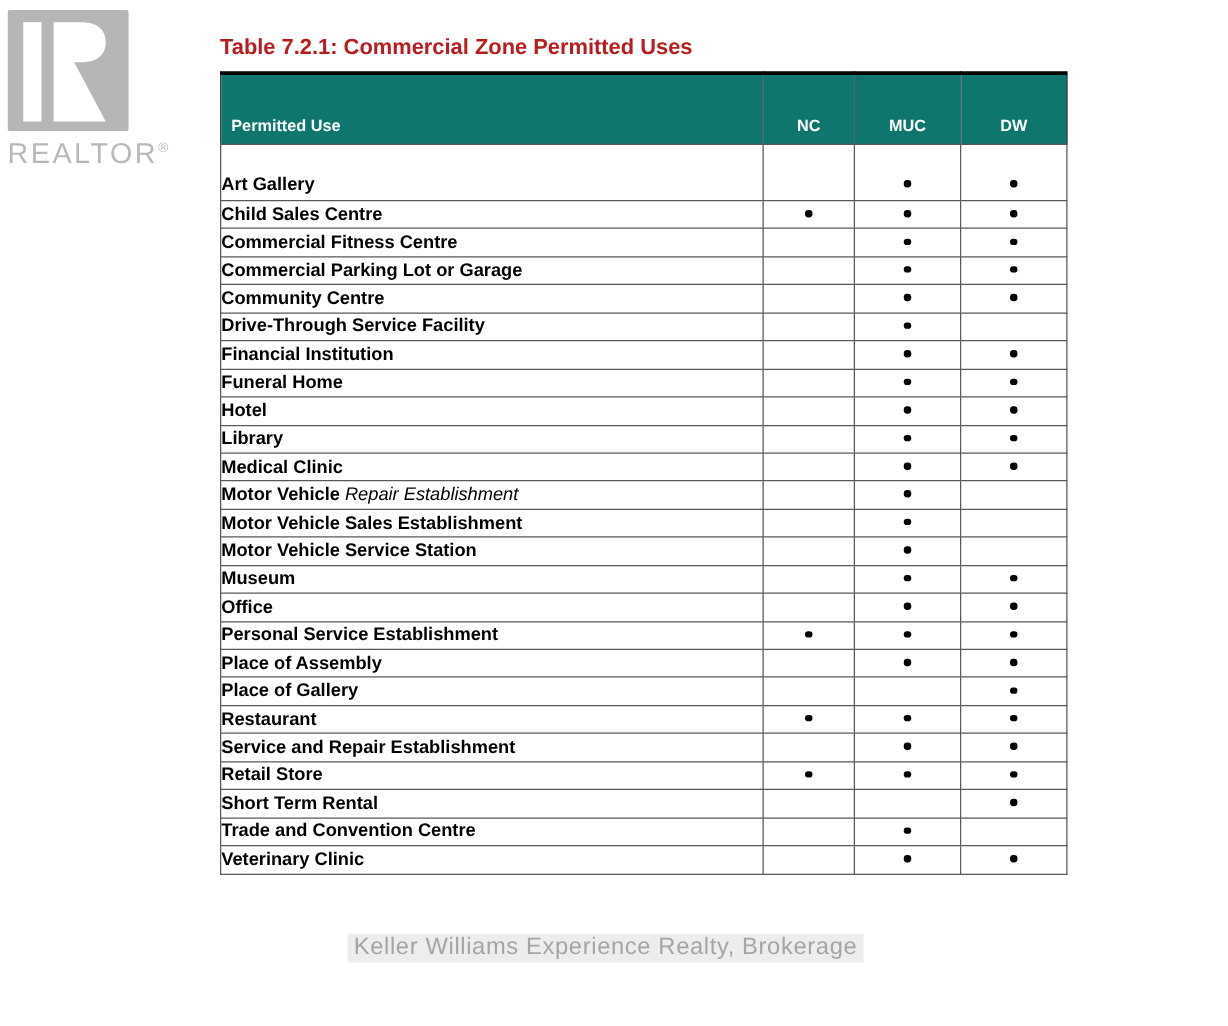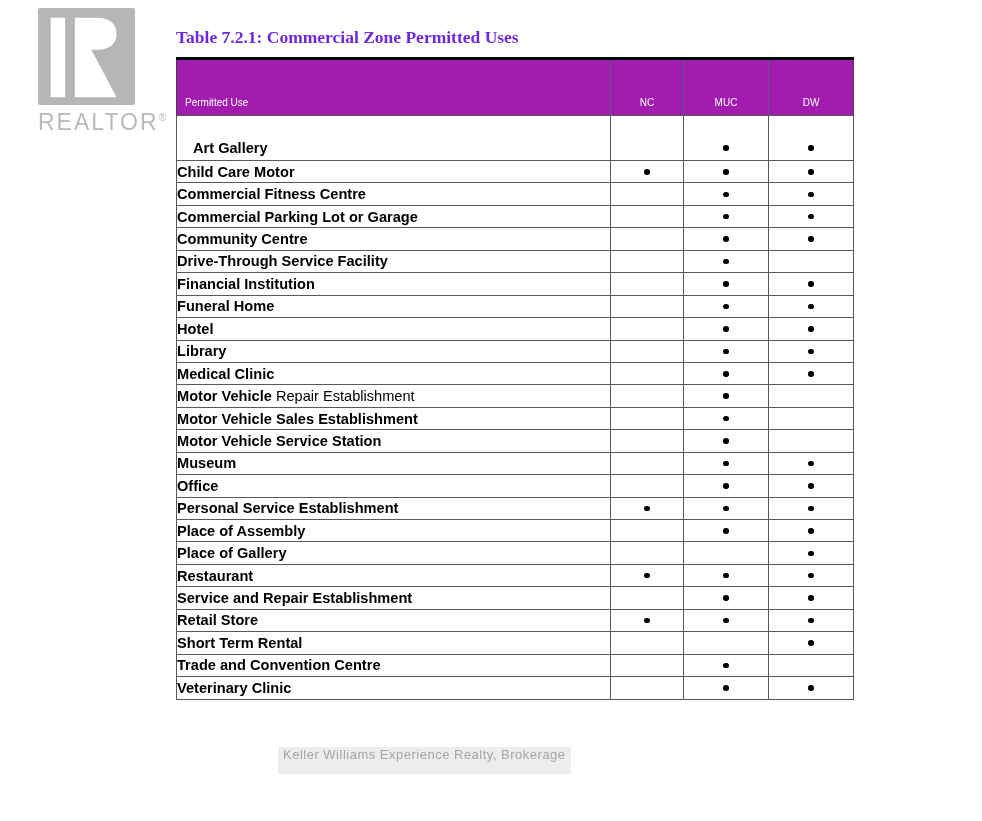--- a/index.html
+++ b/index.html
@@ -16,21 +16,20 @@
     color: #000;
   }
 
   
   .logo {
     position: absolute;
     left: 6px;
     top: 8px;
     width: 120px;
     text-align: left;
-    margin-left: 32px;
   }
   .logo svg { display: block; }
   .logo-text {
     margin-top: 4px;
     font-size: 23px;
     letter-spacing: 2px;
     color: #b9b9b9;
     font-weight: 400;
     white-space: nowrap;
   }
@@ -40,43 +39,42 @@
     letter-spacing: 0;
   }
 
   
   .title {
     position: absolute;
     left: 176px;
     top: 27px;
     font-size: 17.5px;
     font-weight: bold;
-    color: #6d28d9;
-    font-family: Liberation Serif, serif;
+    color: #b91c1c;
   }
 
   
   table.permitted {
     position: absolute;
     left: 176px;
     top: 57px;
     width: 677px;
     border-collapse: collapse;
     table-layout: fixed;
     border-top: 3px solid #000000;
     border-left: 1px solid #404040;
     border-right: 1px solid #404040;
   }
   table.permitted th {
-    background: #a21caf;
+    background: #0f766e;
     color: #ffffff;
     height: 48px;
     vertical-align: bottom;
-    font-size: 10px;
-    font-weight: normal;
+    font-size: 13px;
+    font-weight: bold;
     padding: 0 0 7px 0;
     border-left: 1px solid #51617f;
   }
   table.permitted th.use-col {
     text-align: left;
     padding-left: 8px;
     border-left: none;
   }
   table.permitted td {
     border: 1px solid #595959;
@@ -85,48 +83,48 @@
     font-size: 14.6px;
     vertical-align: middle;
     overflow: hidden;
     white-space: nowrap;
   }
   td.use {
     text-align: left;
     padding-left: 7px;
   }
   td.use .b { font-weight: bold; }
-  td.use .p { font-weight: normal; }
+  td.use .p { font-weight: normal; font-style: italic; }
   td.mark { text-align: center; }
   .dot {
     display: inline-block;
     width: 5.5px;
     height: 5.5px;
     border-radius: 50%;
     background: #000000;
     vertical-align: middle;
     margin-top: -2px;
   }
   tr.tall td {
     height: 40px;
     vertical-align: bottom;
   }
-  tr.tall td.use { padding-bottom: 4px; padding-left: 16px; }
+  tr.tall td.use { padding-bottom: 4px; }
   tr.tall td.mark .dot { margin-bottom: 8px; }
 
   
   .watermark {
     position: absolute;
     left: 278px;
     top: 747px;
-    font-size: 13px;
+    font-size: 19px;
     letter-spacing: 0.5px;
     color: rgba(140, 140, 140, 0.75);
     background: rgba(214, 214, 214, 0.45);
-    padding: 0 5px 12px 5px;
+    padding: 0 5px 1px 5px;
     white-space: nowrap;
     z-index: 5;
   }
 </style>
 </head>
 <body>
 
 <div class="logo">
   <svg width="97" height="97" viewBox="0 0 100 100">
     <rect x="0" y="0" width="100" height="100" rx="2" fill="#b6b6b6"></rect>
@@ -154,21 +152,21 @@
     </tr>
   </thead>
   <tbody id="table-body">
       <tr class="tall">
     <td class="use"><span class="b">Art Gallery</span><span class="p"></span></td>
     <td class="mark"></td>
     <td class="mark"><span class="dot"></span></td>
     <td class="mark"><span class="dot"></span></td>
   </tr>
       <tr>
-    <td class="use"><span class="b">Child Care Motor</span><span class="p"></span></td>
+    <td class="use"><span class="b">Child Sales Centre</span><span class="p"></span></td>
     <td class="mark"><span class="dot"></span></td>
     <td class="mark"><span class="dot"></span></td>
     <td class="mark"><span class="dot"></span></td>
   </tr>
       <tr>
     <td class="use"><span class="b">Commercial Fitness Centre</span><span class="p"></span></td>
     <td class="mark"></td>
     <td class="mark"><span class="dot"></span></td>
     <td class="mark"><span class="dot"></span></td>
   </tr>

